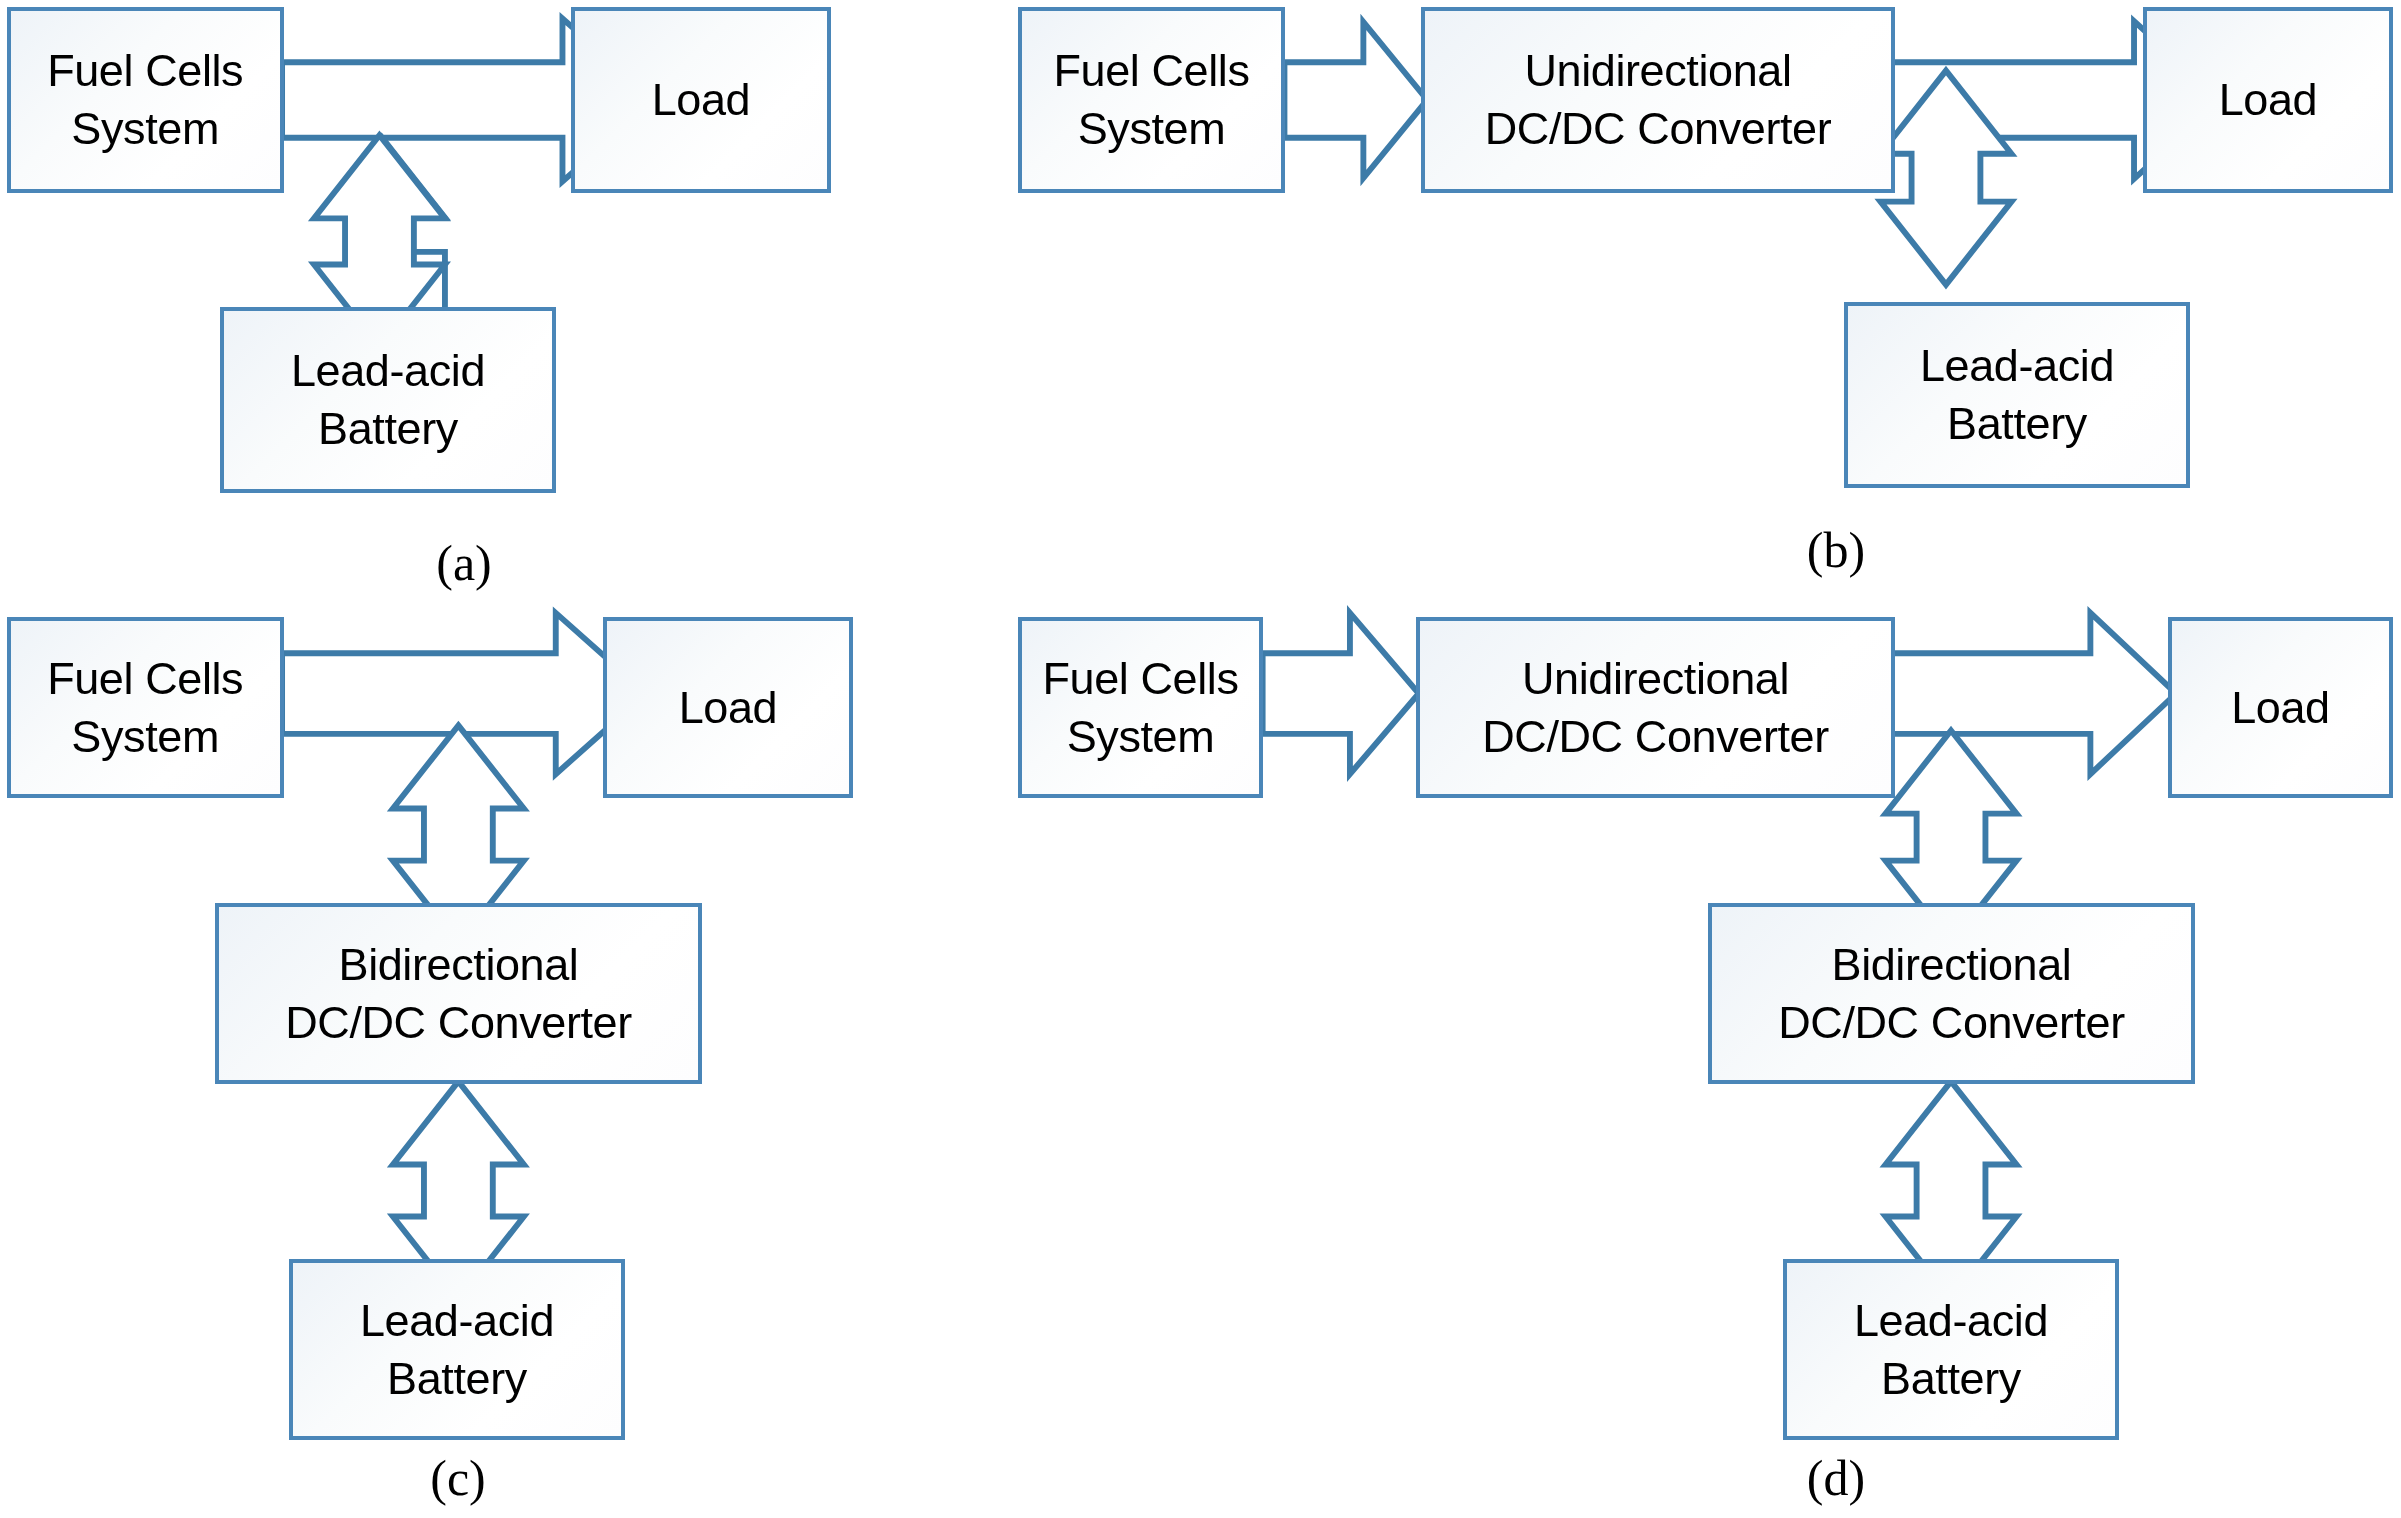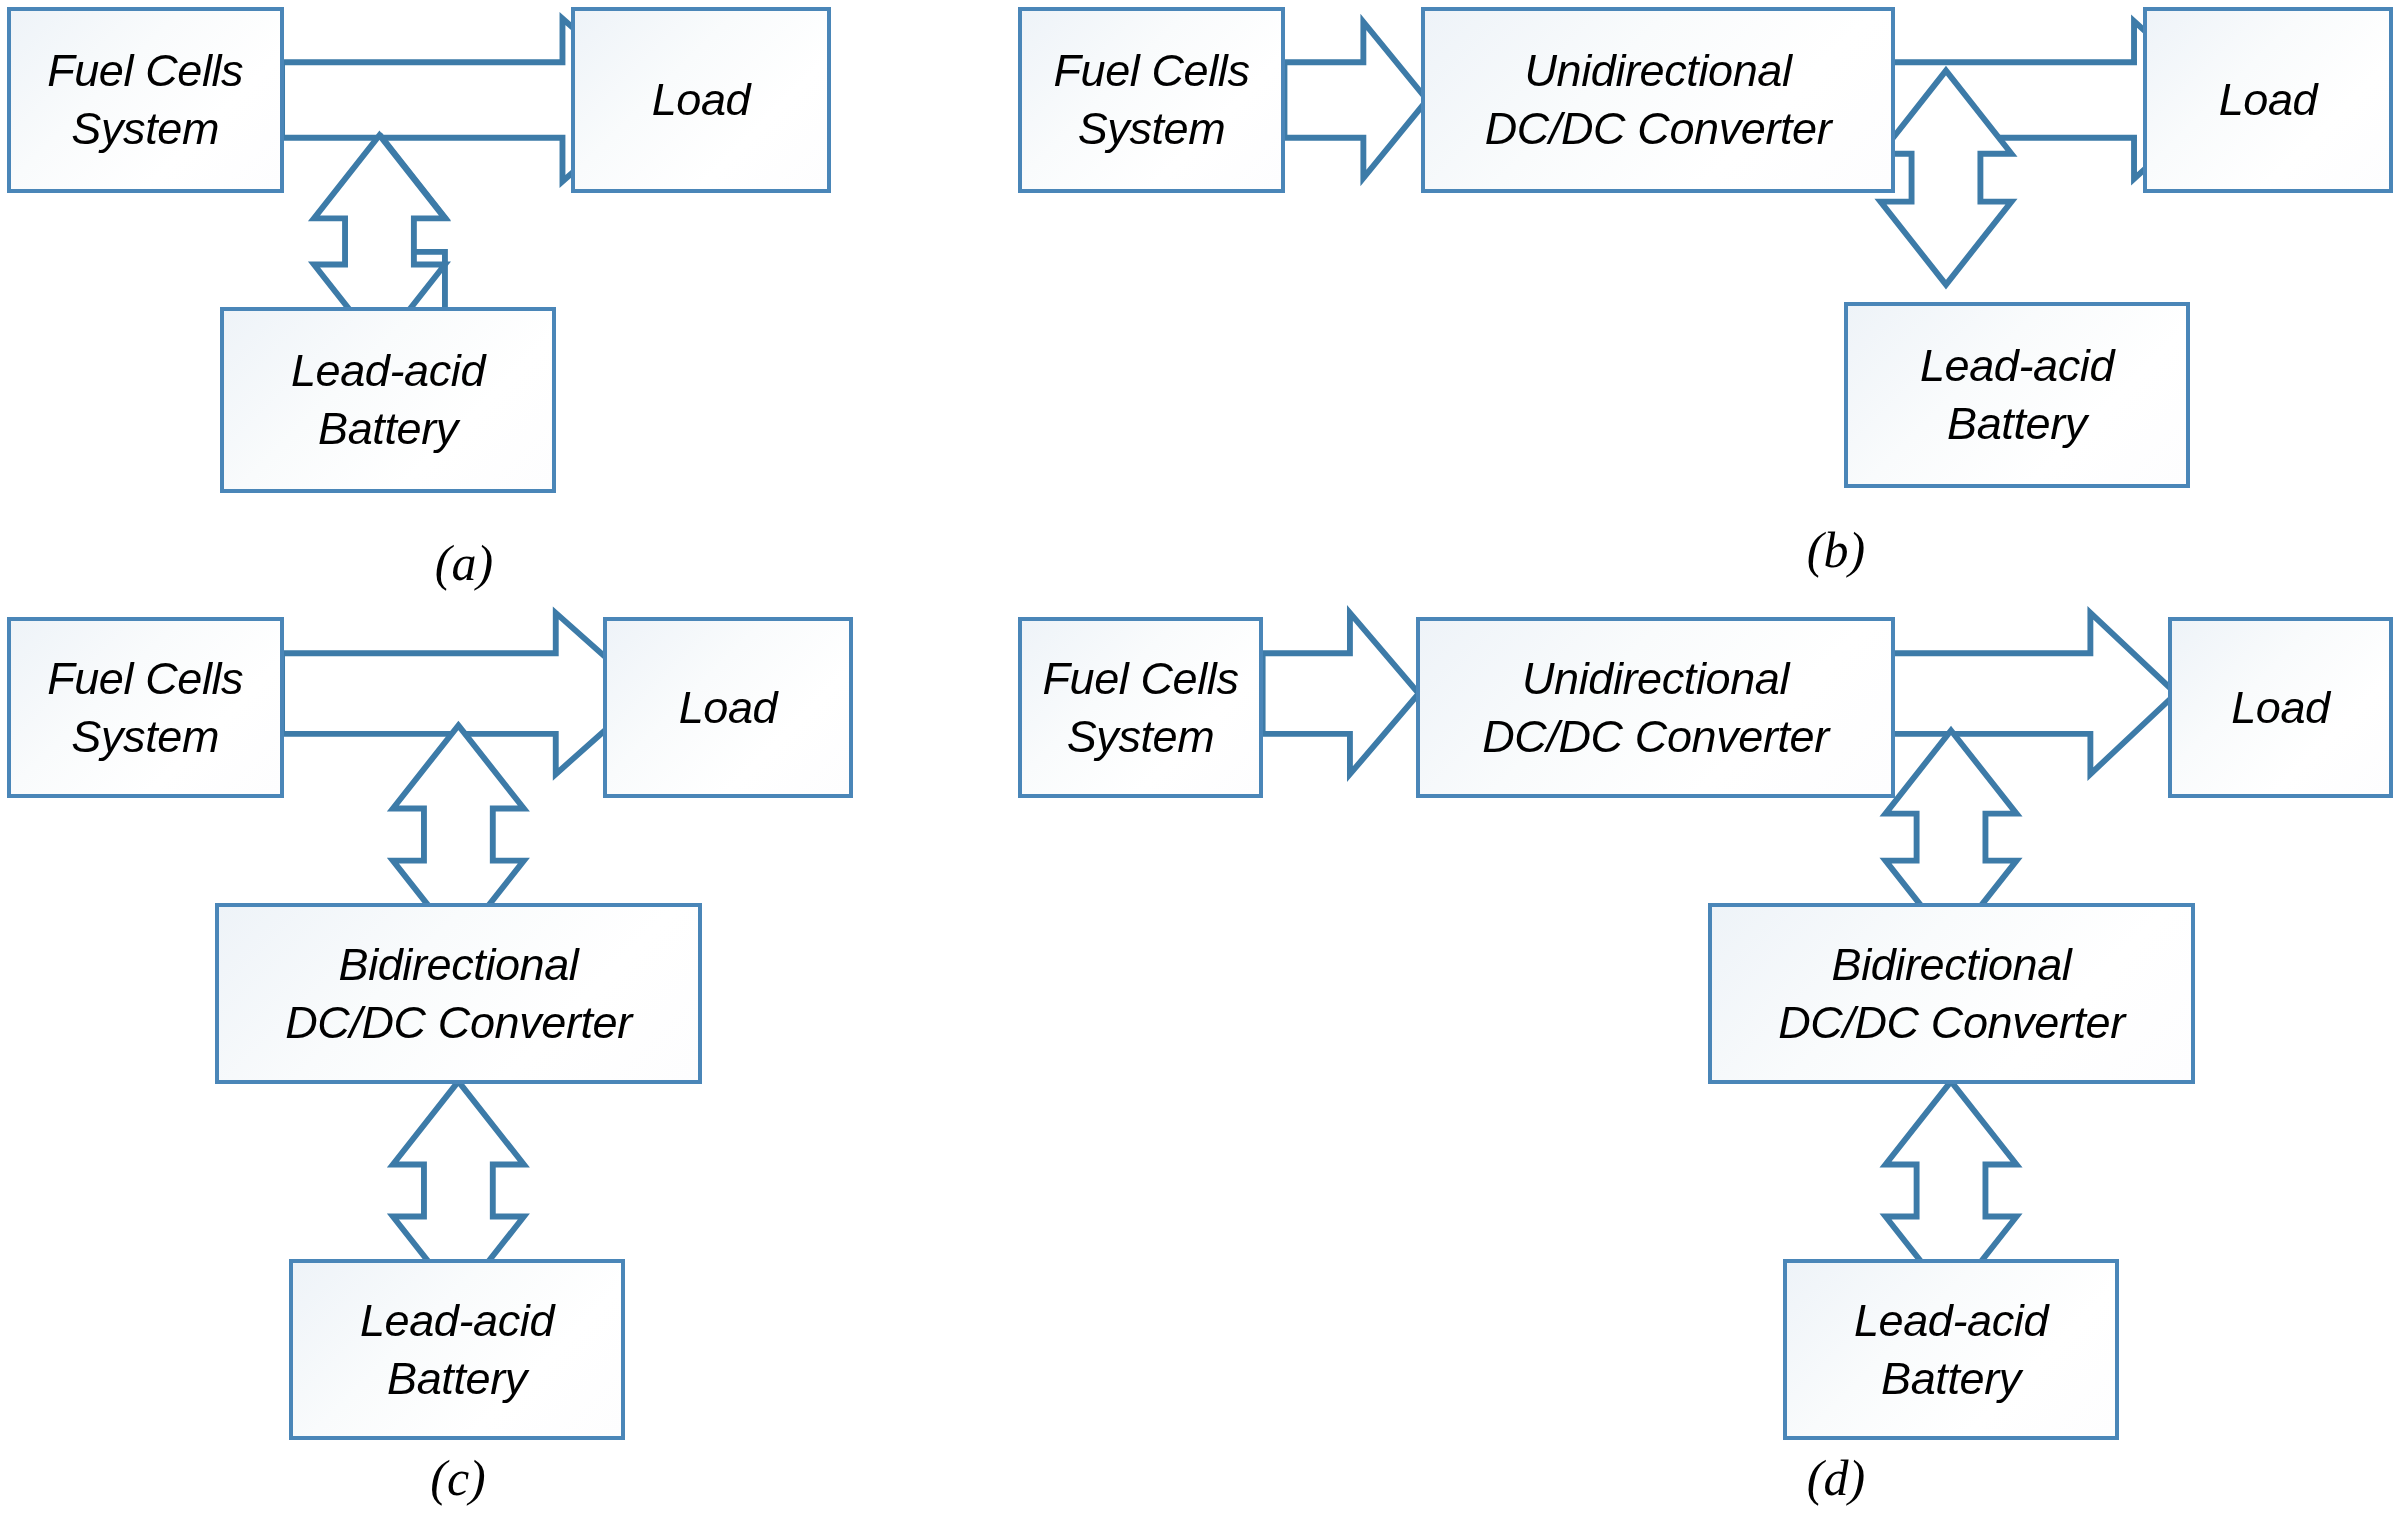--- a/index.html
+++ b/index.html
@@ -14,21 +14,20 @@
     position: relative;
     overflow: hidden;
   }
 
   .canvas {
     position: absolute;
     left: 0;
     top: 0;
     width: 2401px;
     height: 1518px;
-    font-style: italic;
   }
 
   
   .block {
     position: absolute;
     box-sizing: border-box;
     border: 4.2px solid #4a86b8;
     background: linear-gradient(135deg, #eef3f8 0%, #f9fbfc 38%, #ffffff 70%, #fdfdfe 100%);
     display: flex;
     align-items: center;

